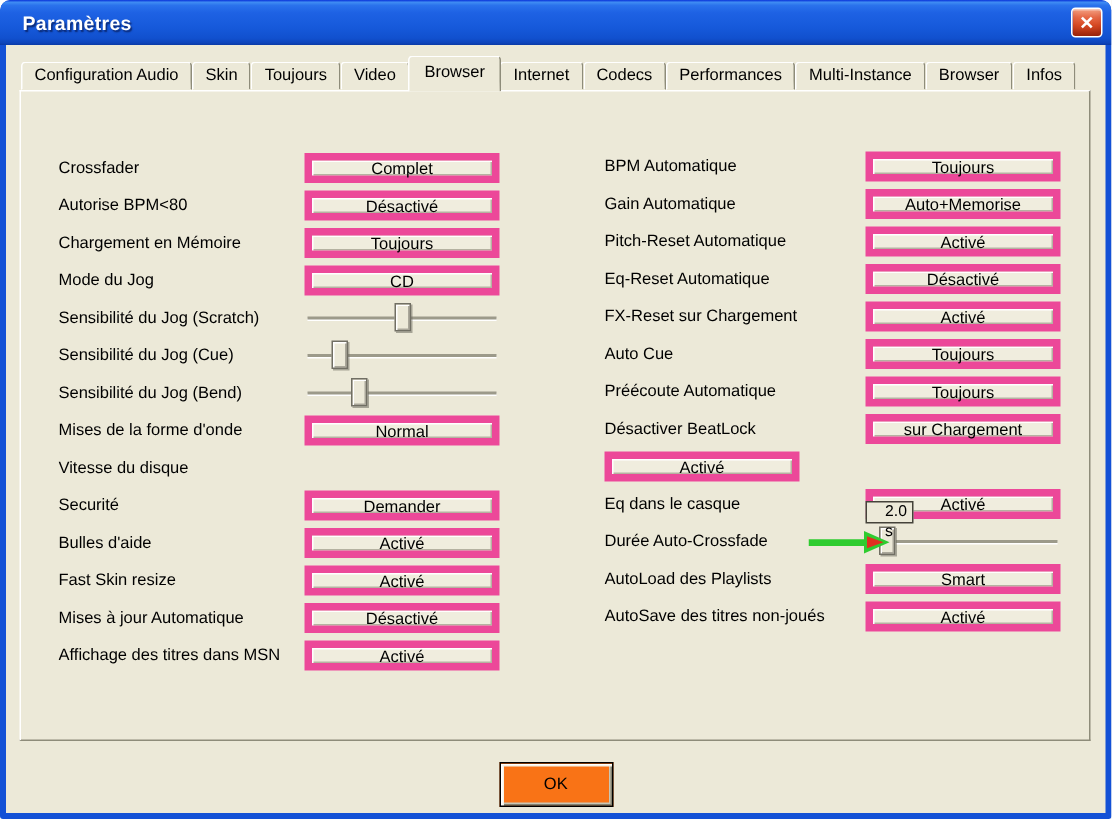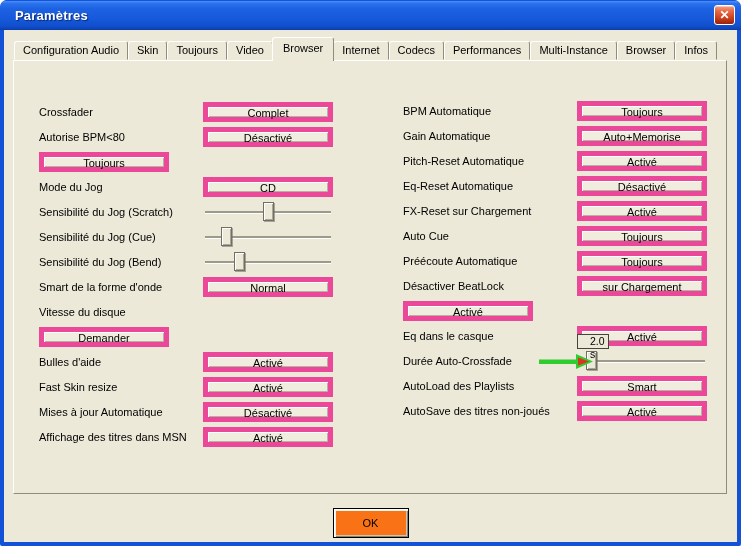--- a/index.html
+++ b/index.html
@@ -78,20 +78,21 @@
       <div class="col col-left">
         <div class="row">
           <span class="lbl">Crossfader</span>
           <button class="val">Complet</button>
         </div>
         <div class="row">
           <span class="lbl">Autorise BPM&lt;80</span>
           <button class="val">Désactivé</button>
         </div>
         <div class="row">
+          <span class="lbl">Chargement en Mémoire</span>
           <button class="val">Toujours</button>
         </div>
         <div class="row">
           <span class="lbl">Mode du Jog</span>
           <button class="val">CD</button>
         </div>
         <div class="row">
           <span class="lbl">Sensibilité du Jog (Scratch)</span>
           <div class="slider">
             <div class="track"></div>
@@ -106,27 +107,28 @@
           </div>
         </div>
         <div class="row">
           <span class="lbl">Sensibilité du Jog (Bend)</span>
           <div class="slider">
             <div class="track"></div>
             <div class="thumb" style="left: calc(28% - 5px);"></div>
           </div>
         </div>
         <div class="row">
-          <span class="lbl">Smart de la forme d'onde</span>
+          <span class="lbl">Mises de la forme d'onde</span>
           <button class="val">Normal</button>
         </div>
         <div class="row">
           <span class="lbl">Vitesse du disque</span>
         </div>
         <div class="row">
+          <span class="lbl">Securité</span>
           <button class="val">Demander</button>
         </div>
         <div class="row">
           <span class="lbl">Bulles d'aide</span>
           <button class="val">Activé</button>
         </div>
         <div class="row">
           <span class="lbl">Fast Skin resize</span>
           <button class="val">Activé</button>
         </div>

